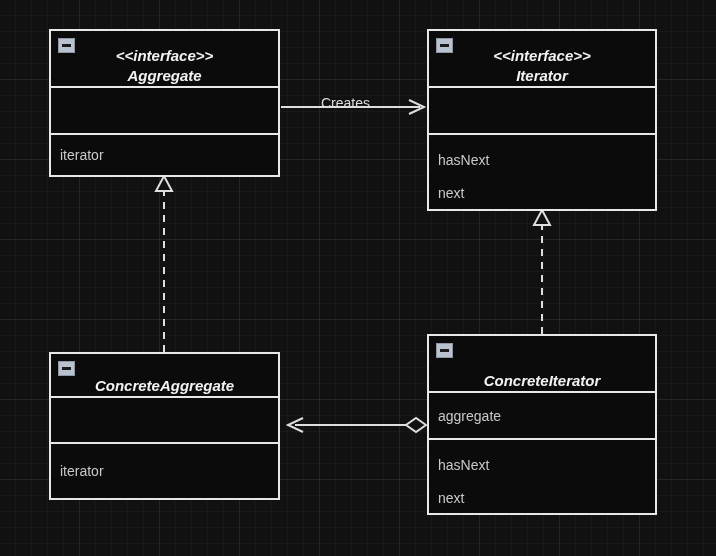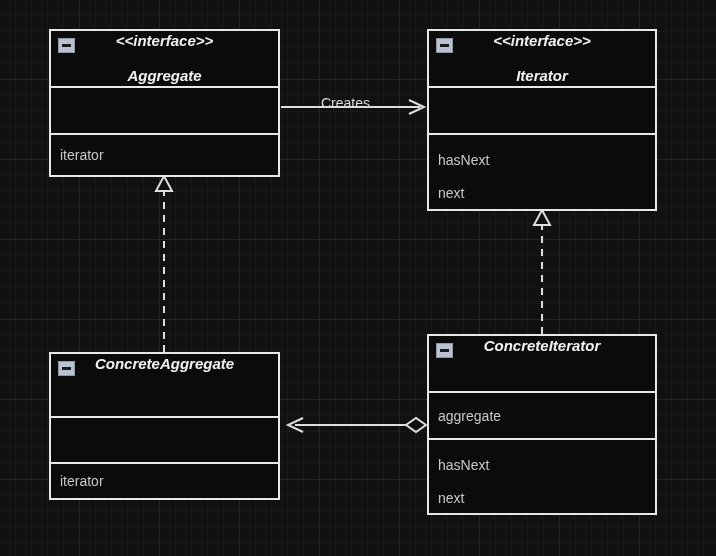--- a/index.html
+++ b/index.html
@@ -38,21 +38,21 @@
     border: 2px solid #e8e8e8;
     display: flex;
     flex-direction: column;
   }
   .uml-header {
     position: relative;
     box-sizing: border-box;
     border-bottom: 2px solid #e8e8e8;
     display: flex;
     align-items: center;
-    justify-content: space-between;
+    justify-content: flex-end;
     flex-direction: column;
     color: #f2f2f2;
     font-weight: bold;
     font-style: italic;
     font-size: 15px;
     line-height: 20px;
     text-align: center;
     padding: 0 6px;
   }
   .collapse-icon {
@@ -156,21 +156,21 @@
       <span class="title-line">Iterator</span>
     </div>
     <div class="uml-compartment attrs" style="height:47px;"></div>
     <div class="uml-compartment ops" style="flex:1; padding-top:4px;">
       <span class="member" style="line-height:38px;">hasNext</span>
       <span class="member" style="line-height:28px;">next</span>
     </div>
   </div>
 
   <div class="uml-class" style="left:49px; top:352px; width:231px; height:148px;">
-    <div class="uml-header" style="height:64px;">
+    <div class="uml-header" style="height:44px;">
       <span class="collapse-icon">
           <i></i>
         </span>
       <span class="title-line">ConcreteAggregate</span>
     </div>
     <div class="uml-compartment attrs" style="height:46px;"></div>
     <div class="uml-compartment ops" style="flex:1;">
       <span class="member">iterator</span>
     </div>
   </div>

